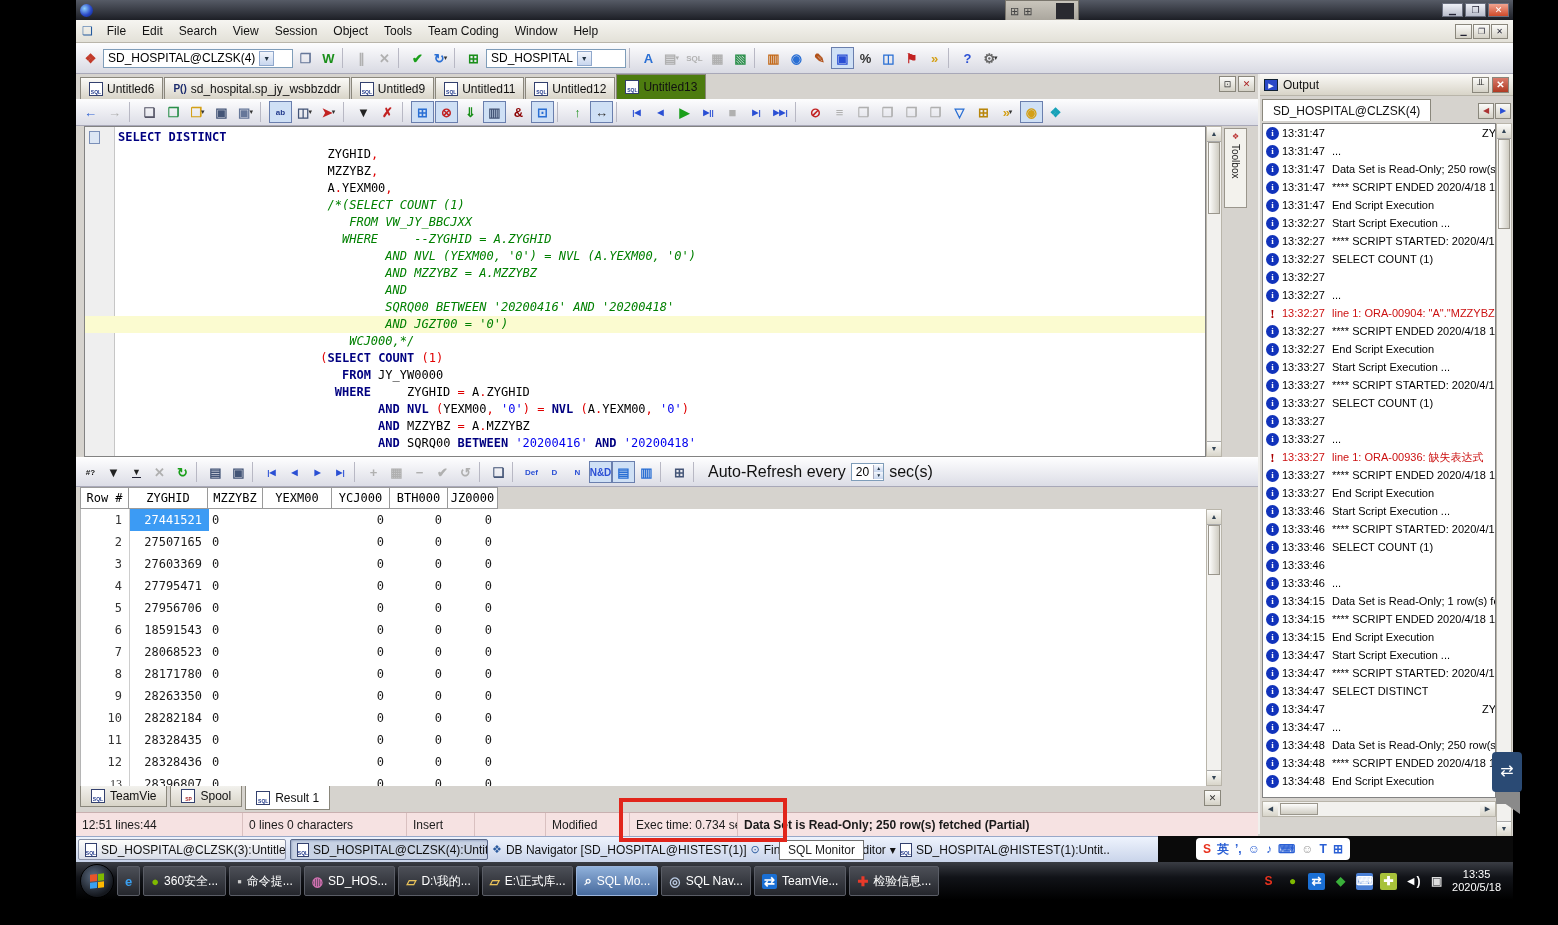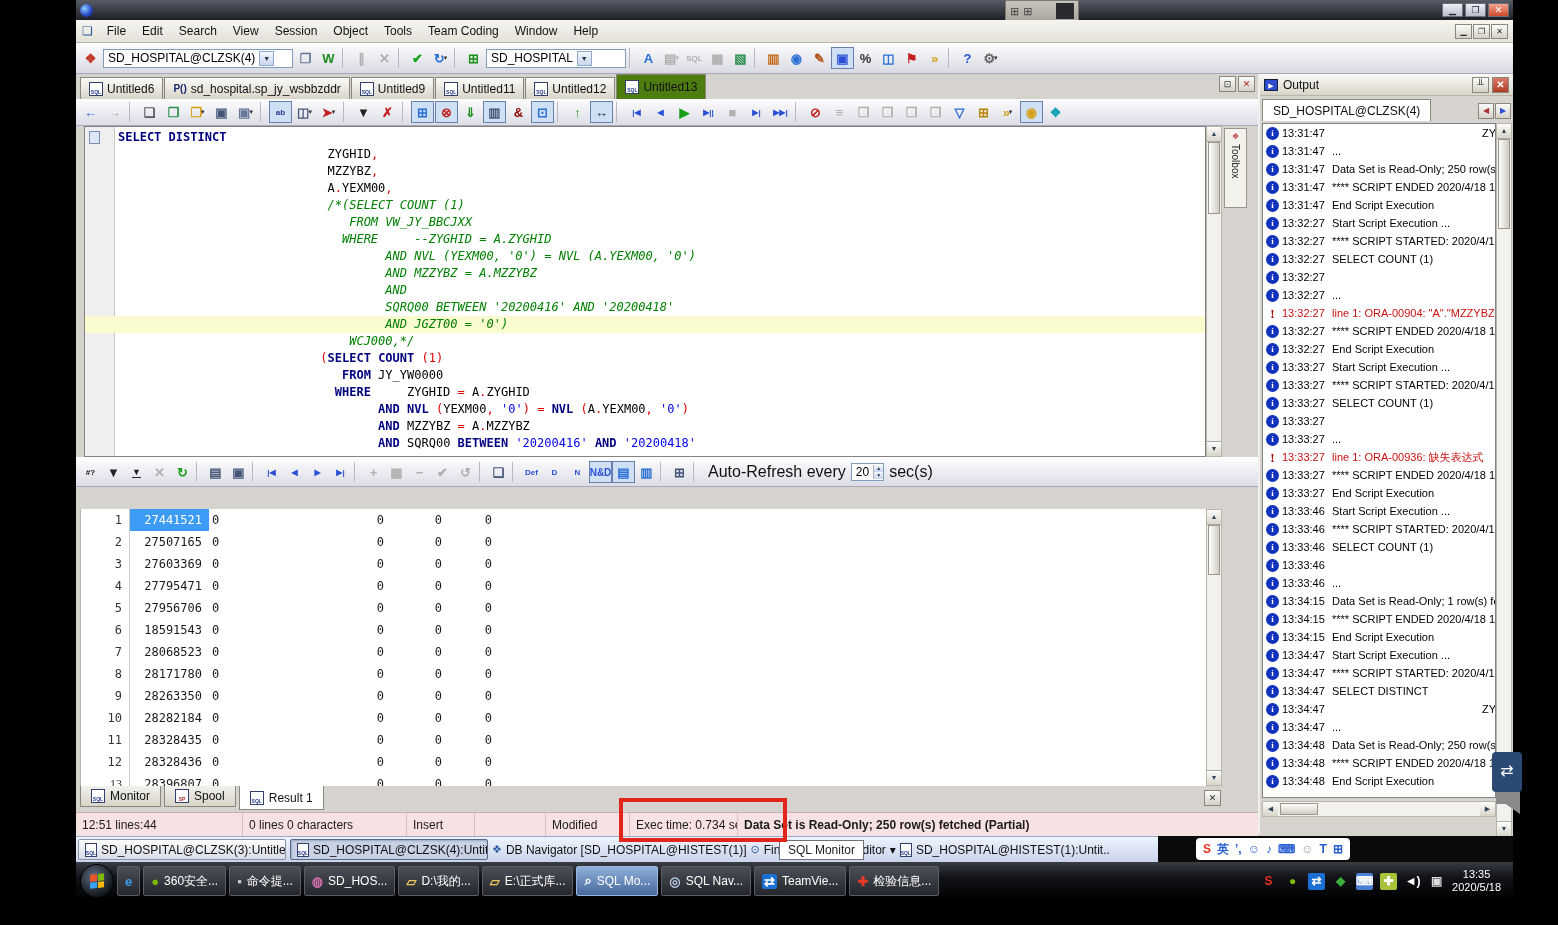--- a/index.html
+++ b/index.html
@@ -538,20 +538,29 @@
     <span class="spin">
       <span class="v">20</span>
       <span class="ud">
           <span>▲</span>
           <span>▼</span>
         </span>
     </span>
     <span class="ar-label" style="margin-left:0">sec(s)</span>
   </div>
 
+  <div class="gridhead" id="grid-head">
+      <span class="gh" style="width: 49px;">Row #</span>
+      <span class="gh" style="width: 79px;">ZYGHID</span>
+      <span class="gh" style="width: 55px;">MZZYBZ</span>
+      <span class="gh" style="width: 69px;">YEXM00</span>
+      <span class="gh" style="width: 58px;">YCJ000</span>
+      <span class="gh" style="width: 58px;">BTH000</span>
+      <span class="gh" style="width: 50px;">JZ0000</span>
+    </div>
   <div class="gridbody" id="grid-body">
       <div class="gr">
         <span class="gc r c0" style="width: 49px;">1</span>
         <span class="gc r sel" style="width: 79px;">27441521</span>
         <span class="gc l" style="width: 55px;">0</span>
         <span class="gc l" style="width: 69px;"></span>
         <span class="gc r" style="width: 58px;">0</span>
         <span class="gc r" style="width: 58px;">0</span>
         <span class="gc r" style="width: 50px;">0</span>
       </div>
@@ -666,21 +675,21 @@
     </div>
   <div class="vsb" style="left:1130px;top:509px;height:277px">
     <div class="ar">▲</div>
     <div class="th" style="height:50px"></div>
     <div class="ar b">▼</div>
   </div>
 
   <div class="foottabs" id="foot-tabs">
       <span class="ftab">
         <span class="sqlico">SQL</span>
-        <span>Monitor</span>
+        <span>TeamVie</span>
       </span>
       <span class="ftab">
         <span class="sqlico" style="color: rgb(170, 51, 51);">SP</span>
         <span>Spool</span>
       </span>
       <span class="ftab active">
         <span class="sqlico">SQL</span>
         <span>Result 1</span>
       </span>
     </div>

